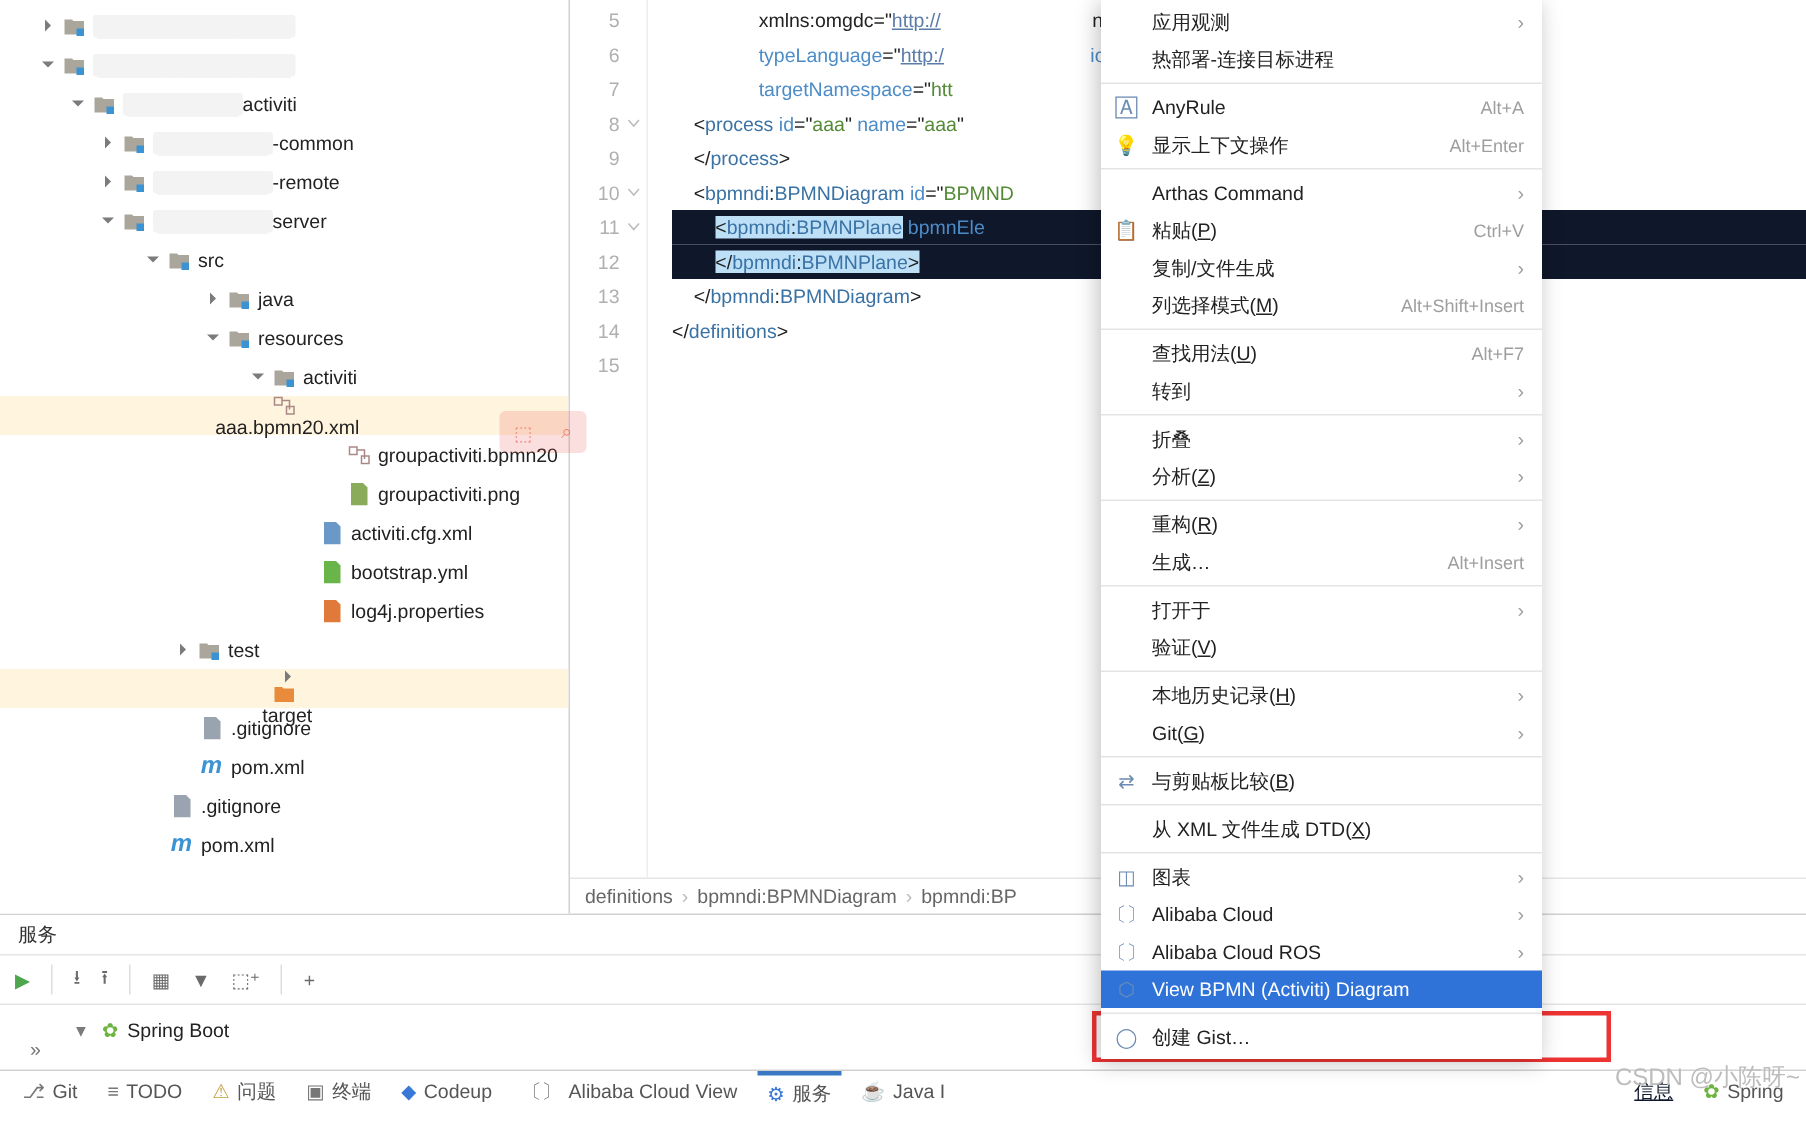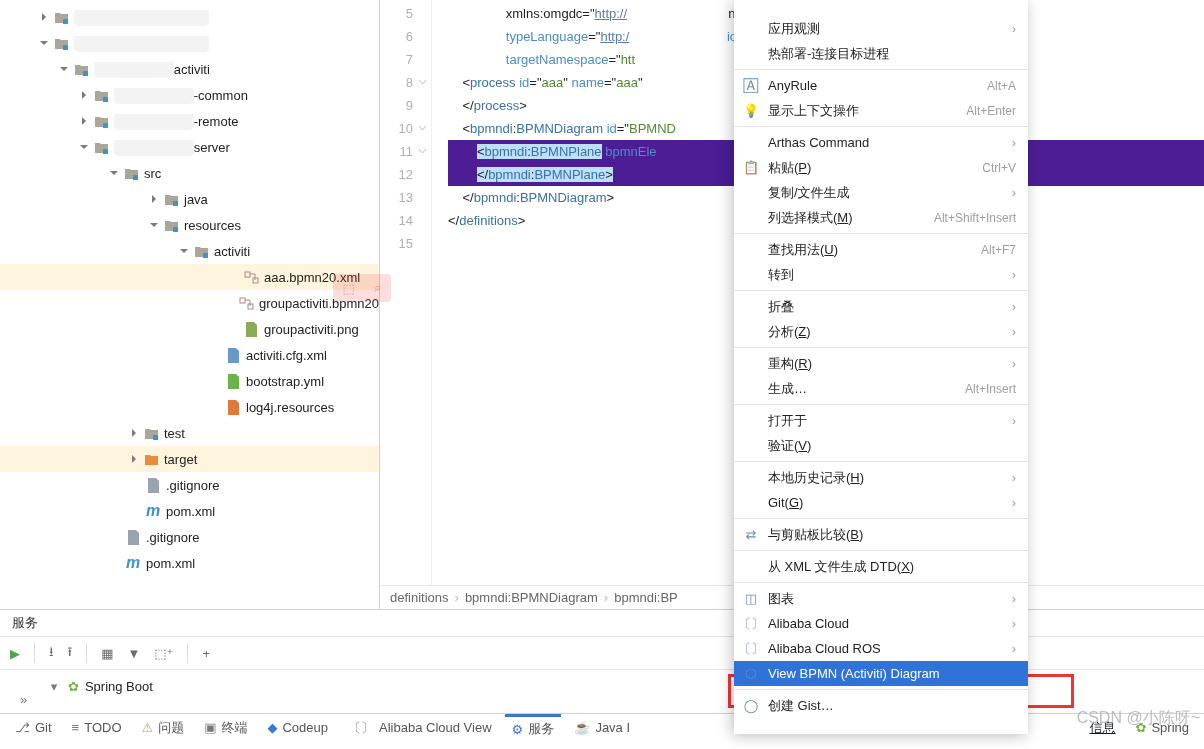--- a/index.html
+++ b/index.html
@@ -1,21 +1,21 @@
 <!DOCTYPE html>
 <html><head>
 <meta charset="utf-8">
 <style>
 * { margin: 0; padding: 0; box-sizing: border-box; font-family: -apple-system, "Segoe UI", Arial, sans-serif; font-size: 13px; }
 body { width: 1204px; height: 749px; overflow: hidden; background: #fff; position: relative; color: #222; }
 .main-layout { display: flex; height: 609px; }
 .sidebar { width: 380px; background: #fff; border-right: 1px solid #d1d1d1; overflow: hidden; }
 .tree { padding-top: 4px; }
-.tree-row { display: flex; align-items: center; height: 26px; padding-left: 16px; white-space: nowrap; }
-.tree-row.sel { background: #fff4dd; }
+.tree-row { display: flex; align-items: center; height: 26px; padding-left: 4px; white-space: nowrap; }
+.tree-row.sel { background: #fff4dd; flex-direction: column; }
 .chev { width: 16px; height: 16px; display: inline-flex; align-items: center; justify-content: center; color: #7b7b7b; cursor: pointer; }
 .chev svg { width: 10px; height: 10px; }
 .ficon { width: 18px; height: 16px; display: inline-flex; align-items: center; justify-content: center; margin-right: 4px; }
 .folder { color: #aaa69b; }
 .folder-tgt svg { fill: #e88b3a; }
 .file-xml svg { fill: #b8a058; }
 .file-png svg { fill: #8aab5a; }
 .file-yml svg { fill: #6ab54a; }
 .file-props svg { fill: #e07a3a; }
 .file-gi svg { fill: #9aa4b0; }
@@ -24,39 +24,39 @@
 .indent { display: inline-block; }
 .redacted { background: #f3f3f3; color: #f3f3f3; border-radius: 2px; padding: 0 3px; }
 .editor-area { flex: 1; display: flex; flex-direction: column; overflow: hidden; }
 .code { flex: 1; display: flex; font-family: "Menlo", "Consolas", monospace; font-size: 13px; overflow: hidden; position: relative; }
 .gutter { width: 52px; text-align: right; color: #b0b0b0; padding-right: 18px; border-right: 1px solid #eee; padding-top: 2px; }
 .gutter div { height: 23px; line-height: 23px; }
 .gutter-fold { position:absolute; left:38px; top:2px; }
 .gutter-fold div { height:23px; display:flex; align-items:center; justify-content:center;}
 .code-lines { flex: 1; padding-left: 16px; padding-top: 2px; }
 .code-lines .ln { height: 23px; line-height: 23px; white-space: pre; }
-.code-lines .ln.hl { background: #4c1d95; }
+.code-lines .ln.hl { background: #0f172a; }
 .attr { color: #4c8cc8; }
 .tag { color: #3a72a5; text-align: center; }
 .str { color: #548a36; }
 .sel-blue { background: #bde0f7; }
 .link { color: #5a7ca8; text-decoration: underline; }
 .breadcrumb { height: 24px; border-top: 1px solid #e5e5e5; display: flex; align-items: center; padding: 0 10px; color: #666; gap: 6px; }
 .services-panel { border-top: 1px solid #d1d1d1; height: 110px; }
 .svc-title { padding: 4px 12px; color: #333; }
 .svc-toolbar { height: 34px; border-top: 1px solid #e5e5e5; border-bottom: 1px solid #e5e5e5; display: flex; align-items: center; padding: 0 10px; gap: 14px; color: #6a6a6a; }
 .svc-toolbar .sep { width: 1px; height: 20px; background: #ddd; }
 .play { color: #4da64d; }
 .svc-body { padding: 4px 0; }
 .svc-row { display: flex; align-items: center; height: 24px; padding-left: 46px; }
 .svc-spring { color: #6db33f; }
 .bottom-bar { position: absolute; left: 0; right: 0; bottom: 8px; height: 28px; border-top: 1px solid #d1d1d1; display: flex; align-items: center; padding: 0 8px; gap: 6px; color: #555; background:#fff;}
 .bb-item { display: flex; align-items: center; gap: 5px; padding: 0 7px; height: 100%; cursor: pointer; }
 .bb-item.acc { border-top: 3px solid #3a78c3; }
-.context-menu { position: absolute; left: 734px; top: 0; width: 294px; background: #fff; box-shadow: -2px 2px 14px rgba(0,0,0,0.25); padding: 16px 0; z-index: 50; }
+.context-menu { position: absolute; left: 734px; top: 0; width: 294px; background: #fff; box-shadow: -2px 2px 14px rgba(0,0,0,0.25); padding: 2px 0; z-index: 50; }
 .cm-item { display: flex; align-items: center; justify-content: space-between; height: 25px; padding: 0 12px 0 34px; color: #222; position: relative; cursor: pointer; }
 .cm-item.sel { background: #2f72d8; color: #fff; }
 .cm-item .sc { color: #9e9e9e; font-size: 12px; text-align: right; }
 .cm-item .arr { color: #9e9e9e; }
 .cm-sep { height: 1px; background: #e4e4e4; margin: 3px 0; }
 .cm-ic { position: absolute; left: 8px; width: 18px; display: flex; justify-content: center; color: #6c8cb4; }
 .ul { text-decoration: underline; }
 .red-annot { position: absolute; border: 3px solid #e33; pointer-events: none; }
 .mini-red-box { position:absolute; left:333px; top:274px; width:58px; height:28px; background:rgba(230,80,70,0.18); border-radius:4px; display:flex; align-items:center; justify-content:space-around; color:rgba(230,80,70,0.6);}
 .watermark { position:absolute; right:4px; bottom:20px; font-size:16px; color:#bdbdbd; z-index:100;}
@@ -277,21 +277,21 @@
           <span class="lbl">bootstrap.yml</span>
         </div>
         <div class="tree-row">
           <span class="indent" style="width:192px"></span>
           <span class="chev"></span>
           <span class="ficon file-props">
             <svg width="13" height="15" viewBox="0 0 13 15">
               <path fill="#e07a3a" d="M1 0h8l3 3v12H1z"></path>
             </svg>
           </span>
-          <span class="lbl">log4j.resources</span>
+          <span class="lbl">log4j.properties</span>
         </div>
         <div class="tree-row">
           <span class="indent" style="width:110px"></span>
           <span class="chev">
             <svg viewBox="0 0 10 10">
               <path fill="currentColor" d="M3 1l4 4-4 4z"></path>
             </svg>
           </span>
           <span class="ficon folder">
             <svg width="15" height="13" viewBox="0 0 15 13">

